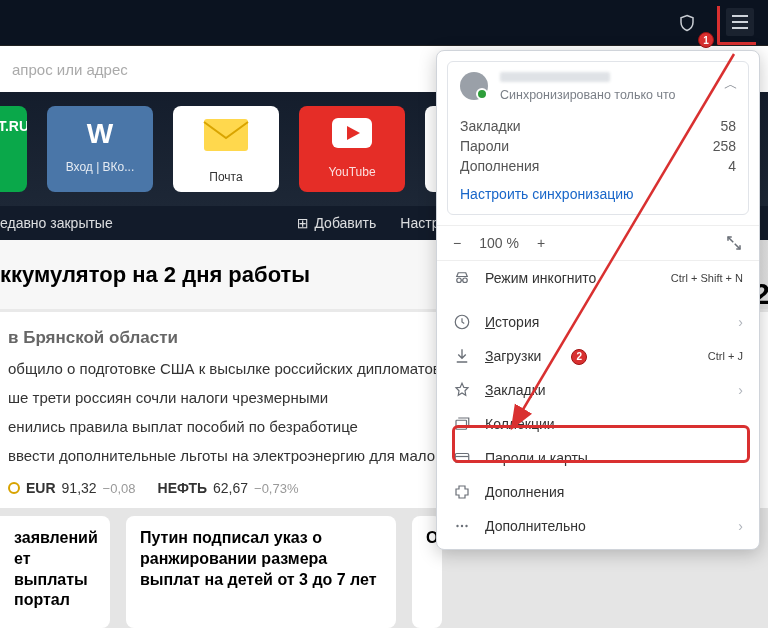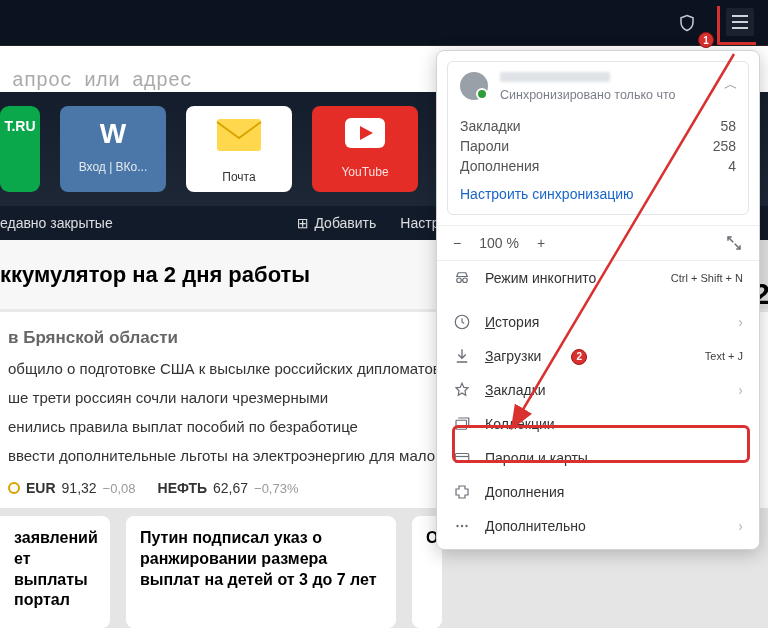--- a/index.html
+++ b/index.html
@@ -20,31 +20,31 @@
     background: #1a222f; border-radius: 2px;
   }
   .hamburger span { display:block; width: 16px; height: 2px; background:#cfd4db; }
   .badge1 {
     position: absolute; right: 54px; top: 32px; width: 16px; height: 16px; border-radius: 50%;
     background: #d93030; color: #fff; font-size: 10px; font-weight: bold; display:flex; align-items:center; justify-content:center;
     border:1px solid #a11212;
   }
 
   .addr {
-    height: 46px; background: #fff; display:flex; align-items:flex-end; padding: 0 12px; color:#aaa; font-size:20px;font-family:Liberation Mono, monospace;
+    height: 46px; background: #fff; display:flex; align-items:center; padding: 0 12px; color:#aaa; font-size:15px;
   }
 
   .tiles {
     height: 114px; background: linear-gradient(180deg,#141d2c,#1d2736);
     display:flex; align-items:flex-start; padding: 14px 0 0 0; gap: 20px;
   }
   .tile { width: 106px; height: 86px; border-radius: 8px; display:flex; flex-direction:column; align-items:center; justify-content:flex-start; padding-top:12px; }
   .tile .ico { font-size: 28px; color:#fff; font-weight:bold; }
   .tile .caption { margin-top: 10px; font-size: 12px; color: rgba(255,255,255,0.85); text-align:center; }
-  .tile.cut { width: 40px; border-top-right-radius:8px; border-bottom-right-radius:8px; border-top-left-radius:0;border-bottom-left-radius:0; overflow:hidden;border-radius:9px; }
+  .tile.cut { width: 27px; border-top-right-radius:8px; border-bottom-right-radius:8px; border-top-left-radius:0;border-bottom-left-radius:0; overflow:hidden; }
   .tile.vk { background:#4a76a8;}
   .tile.mail { background:#fff; }
   .tile.mail .ico { font-size:34px; }
   .tile.yt { background:#e52d27;}
   .tile.last { background:#fff; width:80px;}
 
   .tile-row2 {
     height: 34px; background: rgba(20,30,45,0.8); display:flex; align-items:center; color: rgba(255,255,255,0.85); font-size:14px; gap: 24px; padding-left: 0;
   }
   .tile-row2 .item { display:flex; align-items:center; gap:6px;}
@@ -279,21 +279,21 @@
   <div class="mitem">
     <span class="ic">
         <svg class="icon" viewBox="0 0 24 24" fill="none" stroke="#6a6f77" stroke-width="1.8">
           <path d="M12 3v12M7 10l5 5 5-5M5 20h14"></path>
         </svg>
       </span>
     <span class="lbl"><u>З</u>агрузки</span>
     <span style="margin-left:16px; position:relative;">
       <span class="badge2" style="position:static;display:inline-flex;">2</span>
     </span>
-    <span class="sc">Text + J</span>
+    <span class="sc">Ctrl + J</span>
   </div>
   <div class="mitem">
     <span class="ic">
         <svg class="icon" viewBox="0 0 24 24" fill="none" stroke="#6a6f77" stroke-width="1.6">
           <path d="M12 3l2.5 5.5L20 9l-4 4 1 6-5-3-5 3 1-6-4-4 5.5-.5z"></path>
         </svg>
       </span>
     <span class="lbl"><u>З</u>акладки</span>
     <span class="chev-r">›</span>
   </div>

